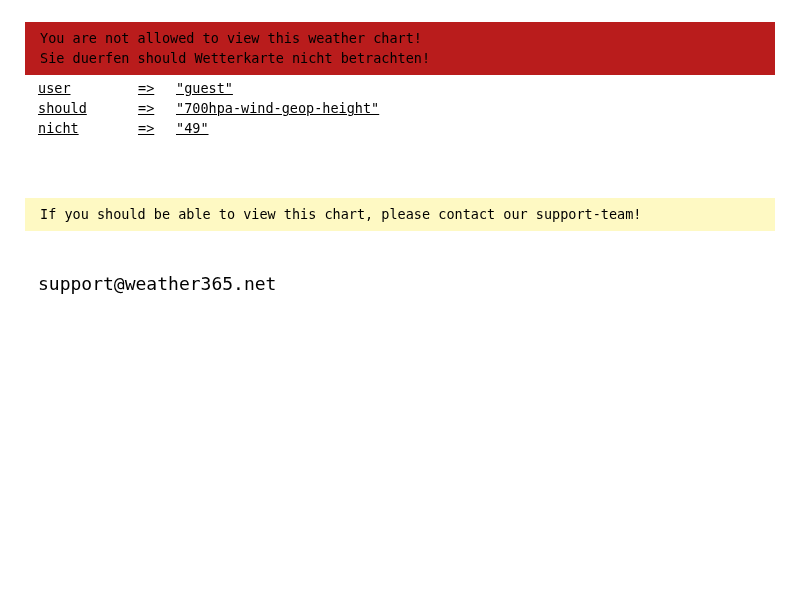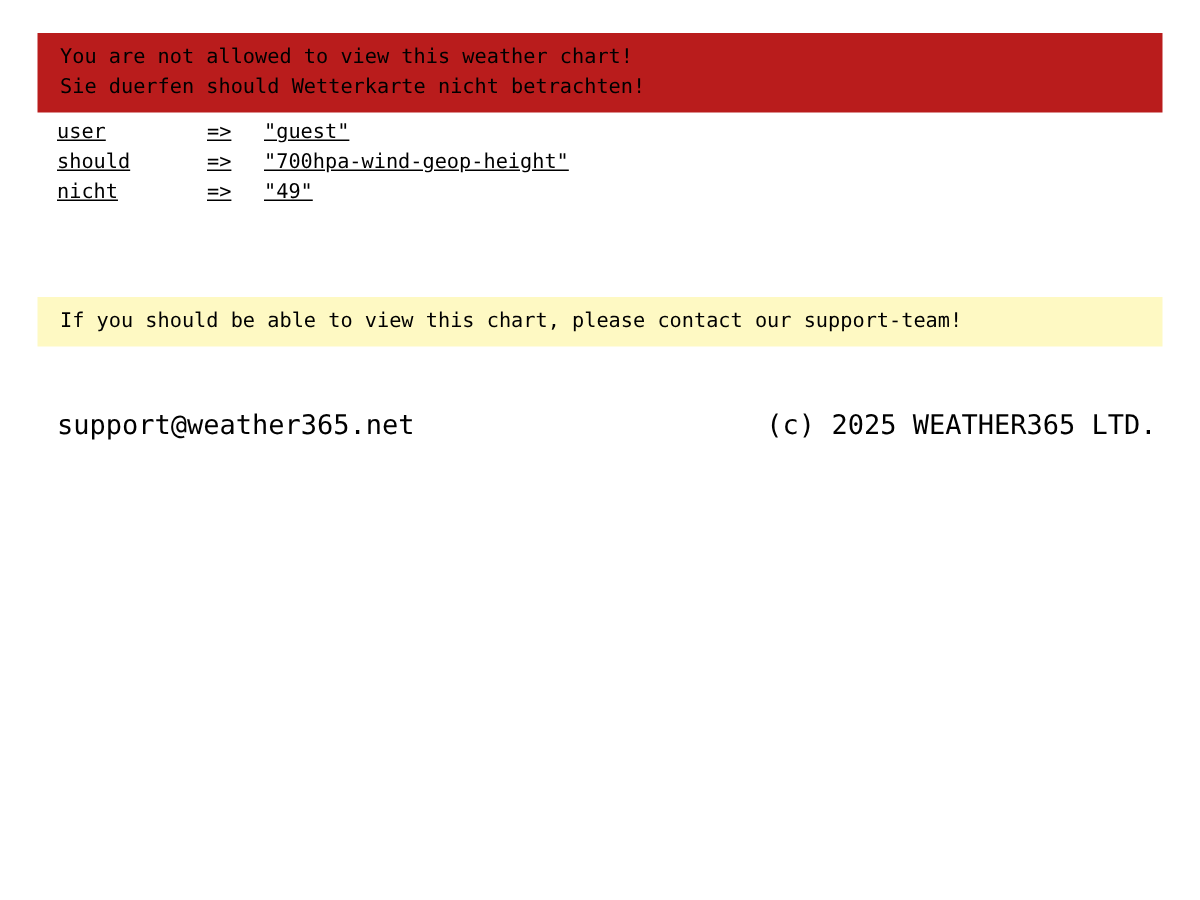--- a/index.html
+++ b/index.html
@@ -106,16 +106,15 @@
       </tr>
     </tbody>
   </table>
 
   <div class="banner banner-info">
     <div class="banner-line">If you should be able to view this chart, please contact our support-team!</div>
   </div>
 
   <div class="footer">
     <a class="mail" href="#">support@weather365.net</a>
-    <span>(c) 2025 WEATHER365 LTD.</span>
   </div>
 
 </div>
 
 </body></html>

